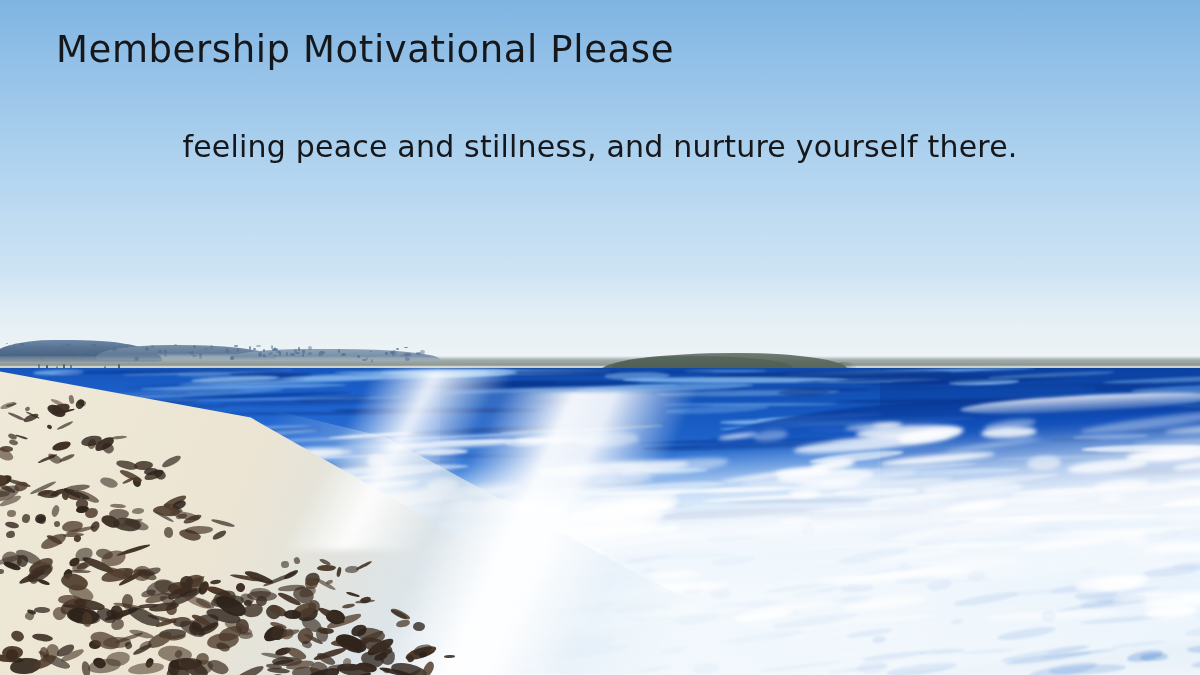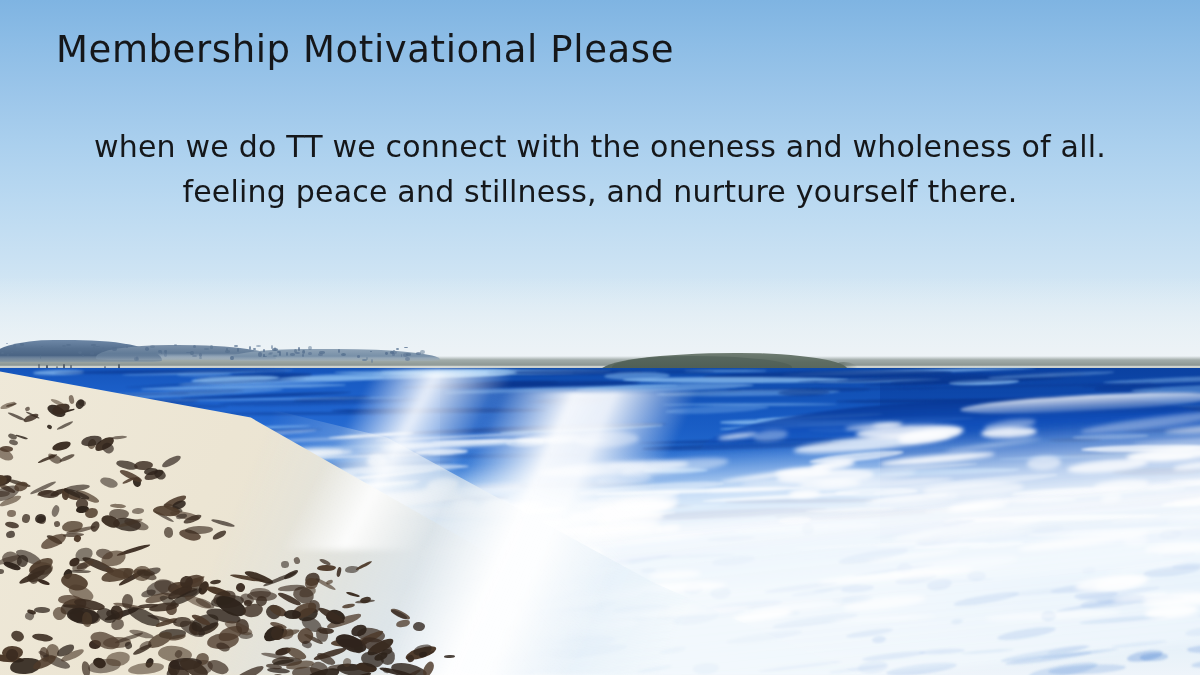--- a/index.html
+++ b/index.html
@@ -1220,17 +1220,16 @@
         <div class="kelp d" style="left: 345.025px; top: 565.672px; width: 13.7048px; height: 6.58718px; opacity: 0.57; transform: rotate(-5deg);"></div>
         <div class="kelp" style="left: 336.964px; top: 566.689px; width: 4.22662px; height: 9.59653px; opacity: 0.89; transform: rotate(11deg);"></div>
         <div class="kelp l" style="left: 354.907px; top: 563.737px; width: 18.1822px; height: 3.43034px; opacity: 0.95; transform: rotate(-27deg);"></div>
         <div class="kelp l" style="left: 326.463px; top: 579.787px; width: 7.42679px; height: 4.12158px; opacity: 0.67; transform: rotate(-21deg);"></div>
       </div>
   </div>
 
   <div class="title">Membership Motivational Please</div>
 
   <div class="body-block">
-    <span class="body-line">when we do TT we connect with the oneness and wholeness of all.</span>
     <span class="body-line">feeling peace and stillness, and nurture yourself there.</span>
   </div>
 
 </div>
 
 </body></html>

